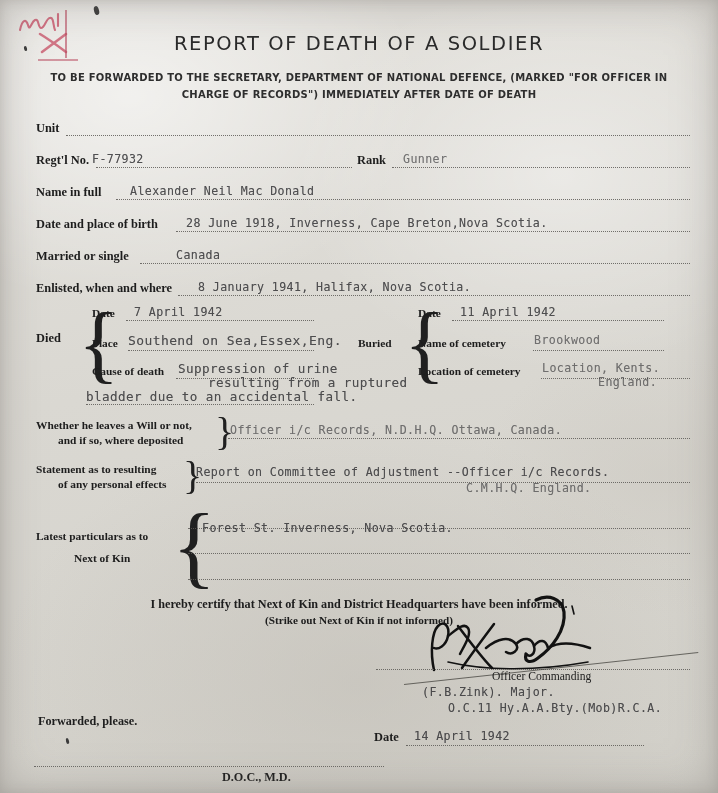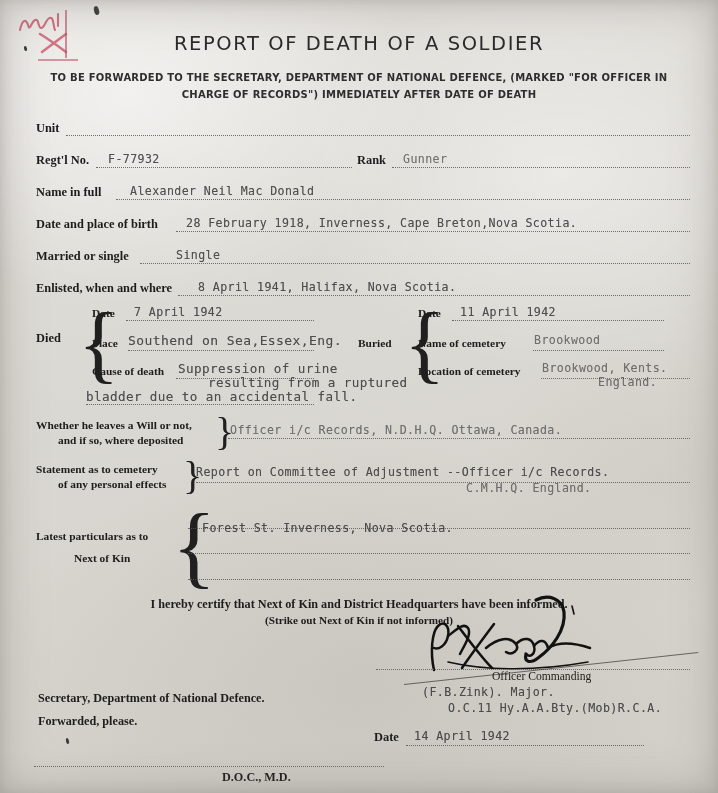--- a/index.html
+++ b/index.html
@@ -175,41 +175,41 @@
     <div class="doc-subtitle">
       <span>TO BE FORWARDED TO THE SECRETARY, DEPARTMENT OF NATIONAL DEFENCE, (MARKED "FOR OFFICER IN</span><br>
       <span>CHARGE OF RECORDS") IMMEDIATELY AFTER DATE OF DEATH</span>
     </div>
 
     <div class="lbl" style="left:36px; top:121px;">Unit</div>
     <div class="dots" style="left:66px; top:134px; width:624px;"></div>
 
     <div class="lbl" style="left:36px; top:153px;">Regt'l No.</div>
     <div class="dots" style="left:96px; top:166px; width:256px;"></div>
-    <div class="tw" style="left:108px; top:152px;">F-77932</div>
+    <div class="tw" style="left:92px; top:152px;">F-77932</div>
 
     <div class="lbl" style="left:357px; top:153px;">Rank</div>
     <div class="dots" style="left:392px; top:166px; width:298px;"></div>
     <div class="tw tw-faint" style="left:403px; top:152px;">Gunner</div>
 
     <div class="lbl" style="left:36px; top:185px;">Name in full</div>
     <div class="dots" style="left:116px; top:198px; width:574px;"></div>
     <div class="tw" style="left:130px; top:184px;">Alexander Neil Mac Donald</div>
 
     <div class="lbl" style="left:36px; top:217px;text-align:right;">Date and place of birth</div>
     <div class="dots" style="left:176px; top:230px; width:514px;"></div>
-    <div class="tw" style="left:186px; top:216px;">28 February 1918, Inverness, Cape Breton,Nova Scotia.</div>
+    <div class="tw" style="left:186px; top:216px;">28 June 1918, Inverness, Cape Breton,Nova Scotia.</div>
 
     <div class="lbl" style="left:36px; top:249px;">Married or single</div>
     <div class="dots" style="left:140px; top:262px; width:550px;"></div>
-    <div class="tw" style="left:176px; top:248px;">Single</div>
+    <div class="tw" style="left:176px; top:248px;">Canada</div>
 
     <div class="lbl" style="left:36px; top:281px;">Enlisted, when and where</div>
     <div class="dots" style="left:178px; top:294px; width:512px;"></div>
-    <div class="tw" style="left:198px; top:280px;">8 April 1941, Halifax, Nova Scotia.</div>
+    <div class="tw" style="left:198px; top:280px;">8 January 1941, Halifax, Nova Scotia.</div>
 
     <div class="lbl" style="left:36px; top:331px;">Died</div>
     <div class="brace" style="left:78px; top:300px; font-size:86px;">{</div>
 
     <div class="lbl lbl-sm" style="left:92px; top:307px;">Date</div>
     <div class="dots" style="left:126px; top:319px; width:188px;"></div>
     <div class="tw" style="left:134px; top:305px;">7 April 1942</div>
 
     <div class="lbl lbl-sm" style="left:92px; top:337px;">Place</div>
     <div class="dots" style="left:128px; top:349px; width:186px;"></div>
@@ -228,30 +228,30 @@
     <div class="lbl lbl-sm" style="left:418px; top:307px;">Date</div>
     <div class="dots" style="left:452px; top:319px; width:212px;"></div>
     <div class="tw" style="left:460px; top:305px;">11 April 1942</div>
 
     <div class="lbl lbl-sm" style="left:418px; top:337px;">Name of cemetery</div>
     <div class="dots" style="left:533px; top:349px; width:131px;"></div>
     <div class="tw tw-faint" style="left:534px; top:333px;">Brookwood</div>
 
     <div class="lbl lbl-sm" style="left:418px; top:365px;">Location of cemetery</div>
     <div class="dots" style="left:541px; top:377px; width:149px;"></div>
-    <div class="tw tw-faint" style="left:542px; top:361px;">Brookwood, Kents.</div>
+    <div class="tw tw-faint" style="left:542px; top:361px;">Location, Kents.</div>
     <div class="tw tw-faint" style="left:598px; top:375px;">England.</div>
 
     <div class="lbl lbl-sm" style="left:36px; top:419px;">Whether he leaves a Will or not,</div>
     <div class="lbl lbl-sm" style="left:58px; top:434px;">and if so, where deposited</div>
     <div class="brace" style="left:215px; top:412px; font-size:40px;">}</div>
     <div class="dots" style="left:228px; top:437px; width:462px;"></div>
     <div class="tw tw-faint" style="left:230px; top:423px;">Officer i/c Records, N.D.H.Q. Ottawa, Canada.</div>
 
-    <div class="lbl lbl-sm" style="left:36px; top:463px;">Statement as to cemetery</div>
+    <div class="lbl lbl-sm" style="left:36px; top:463px;">Statement as to resulting</div>
     <div class="lbl lbl-sm" style="left:58px; top:478px;">of any personal effects</div>
     <div class="brace" style="left:183px; top:456px; font-size:40px;">}</div>
     <div class="dots" style="left:196px; top:481px; width:494px;"></div>
     <div class="tw" style="left:196px; top:465px;">Report on Committee of Adjustment --Officer i/c Records.</div>
     <div class="tw tw-faint" style="left:466px; top:481px;">C.M.H.Q. England.</div>
 
     <div class="lbl lbl-sm" style="left:36px; top:530px;">Latest particulars as to</div>
     <div class="lbl lbl-sm" style="left:74px; top:552px;">Next of Kin</div>
     <div class="brace" style="left:172px; top:500px; font-size:92px;">{</div>
 
@@ -291,21 +291,20 @@
     <div class="solid" style="left:404px; top:684px; width:296px; transform:rotate(-6.2deg); transform-origin:left center;"></div>
 
     <div class="footer-note" style="left:492px; top:670px; font-size:11.6px; font-weight:normal;">Officer Commanding</div>
     <div class="tw" style="left:422px; top:685px;">(F.B.Zink). Major.</div>
     <div class="tw" style="left:448px; top:701px;">O.C.11 Hy.A.A.Bty.(Mob)R.C.A.</div>
 
     <div class="lbl" style="left:374px; top:730px;">Date</div>
     <div class="dots" style="left:406px; top:744px; width:238px;"></div>
     <div class="tw" style="left:414px; top:729px;">14 April 1942</div>
 
-    <div class="footer-note" style="left:38px; top:691px;">Secretary, Department of National Defence.</div>
     <div class="footer-note" style="left:38px; top:714px;">Forwarded, please.</div>
     <div class="ink-dot" style="left:66px; top:738px; width:3px; height:6px;"></div>
 
     <div class="dots" style="left:34px; top:765px; width:350px;"></div>
     <div class="footer-note" style="left:222px; top:770px;">D.O.C., M.D.</div>
 
   </div>
 
   <div class="edge-shade"></div>
 </div>

